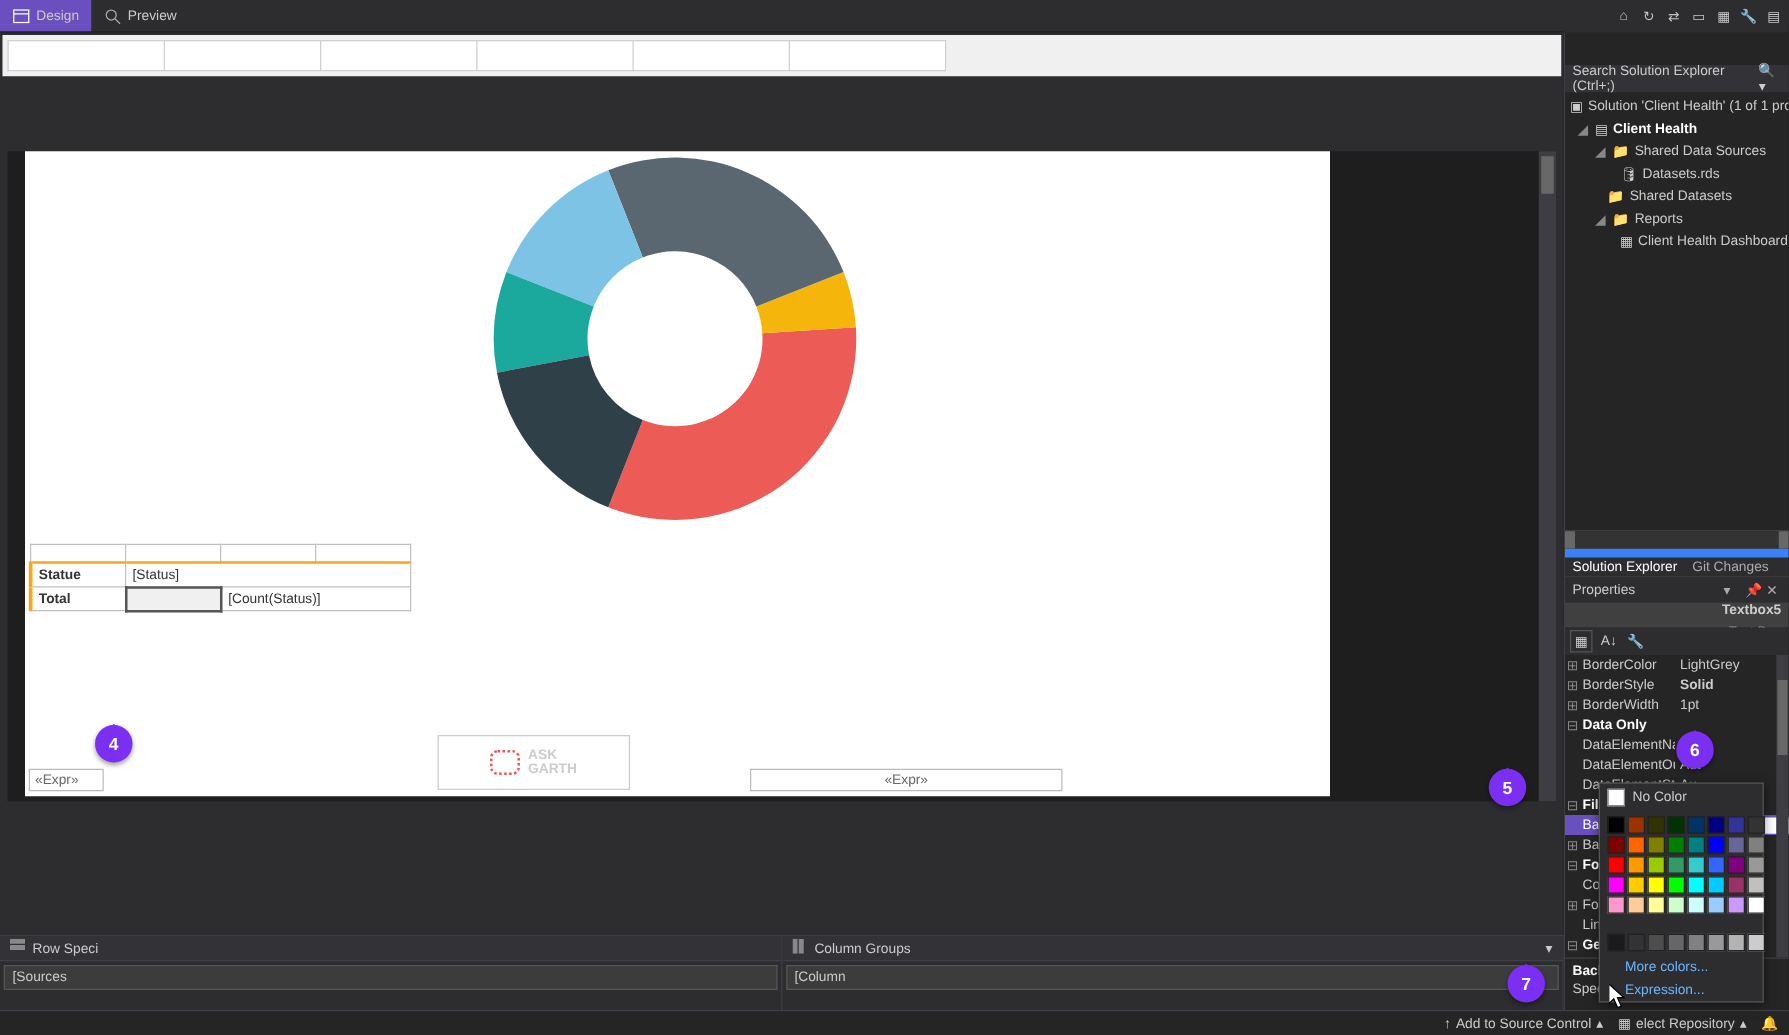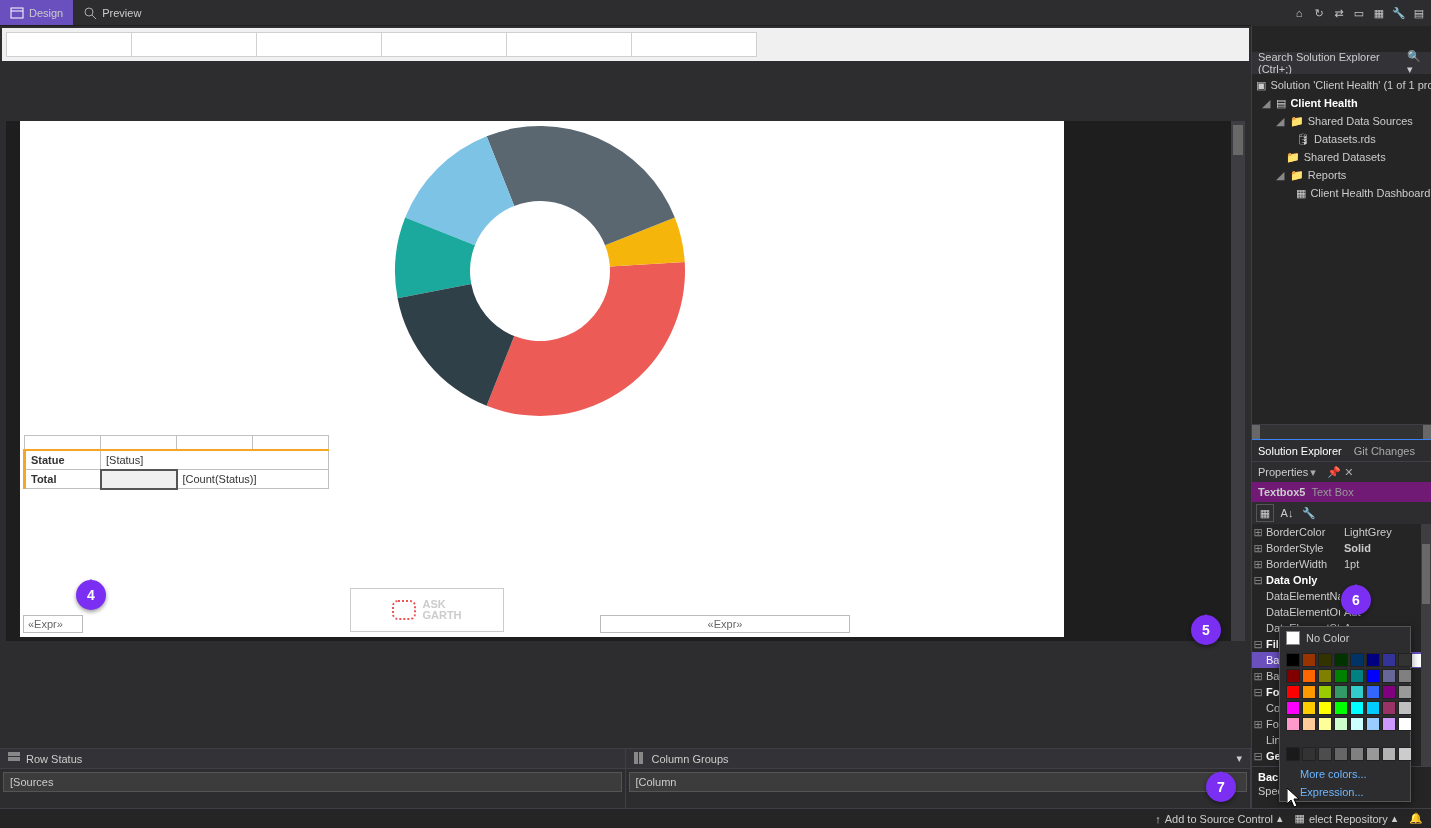--- a/index.html
+++ b/index.html
@@ -50,29 +50,29 @@
 .right-top-icons { height: 26px; background: #2d2d30; display: flex; align-items: center; justify-content: flex-end; padding: 0 4px; gap: 4px; position: absolute; top: 0; right: 0; width: 180px; }
 .right-top-icons span { width: 16px; height: 16px; display: inline-flex; align-items: center; justify-content: center; color: #c5c5c5; cursor: pointer; }
 
 
 .se-search { height: 22px; background: #333337; display: flex; align-items: center; padding: 0 6px; color: #999; justify-content: space-between; }
 .se-tree { flex: 1; padding: 2px 0; overflow: hidden; background: #252526; border-bottom: 1px solid #3f3f46; }
 .se-tree-scroll { height: 14px; background: #333; display: flex; }
 .se-node { display: flex; align-items: center; height: 18px; padding-left: 6px; gap: 4px; white-space: nowrap; }
 .se-node .tw { width: 10px; color: #888; }
 .se-node.bold span.lbl { font-weight: bold; color: #fff; }
-.se-tabs { height: 22px; background: #2d2d30; display: flex; align-items: center; padding: 0 6px; gap: 12px; border-top: 1px solid #3b82f6; }
+.se-tabs { height: 22px; background: #2d2d30; display: flex; align-items: center; padding: 0 6px; gap: 12px; border-top: 7px solid #3b82f6; }
 .se-tabs span { color: #aaa; cursor: pointer; }
 .se-tabs span.active { color: #fff; }
 
 
 .props { display: flex; flex-direction: column; background: #252526; border-top: 1px solid #3f3f46; }
-.props-title { height: 20px; background: #2d2d30; display: flex; align-items: center; padding: 0 6px; }
+.props-title { height: 20px; background: #2d2d30; display: flex; align-items: center; justify-content: space-between; padding: 0 6px; }
 .props-title .icons span { width: 12px; height: 12px; display: inline-block; margin-left: 2px; cursor: pointer; color: #aaa; }
-.props-obj { height: 20px; background: #701a75; display: flex; align-items: center; padding: 0 6px; gap: 6px; }
+.props-obj { height: 20px; background: #404040; display: flex; align-items: flex-end; padding: 0 6px; gap: 6px; flex-direction: column; }
 .props-toolbar { height: 22px; background: #2d2d30; display: flex; align-items: center; padding: 0 4px; gap: 4px; }
 .props-toolbar span { width: 18px; height: 18px; display: inline-flex; align-items: center; justify-content: center; cursor: pointer; border: 1px solid transparent; }
 .props-grid { flex: 1; overflow: hidden; position: relative; }
 .props-row { display: flex; height: 16px; align-items: center; }
 .props-row .exp { width: 12px; text-align: center; color: #888; }
 .props-row .key { width: 76px; padding-left: 2px; color: #ccc; overflow: hidden; white-space: nowrap; }
 .props-row .val { flex: 1; color: #ccc; padding-left: 4px; white-space: nowrap; }
 .props-row.cat .key { font-weight: bold; color: #fff; }
 .props-row.selected { background: #6a4fbf; }
 .props-row.selected .key, .props-row.selected .val { color: #fff; }
@@ -219,21 +219,21 @@
 
     <div class="groups-panel">
       <div class="gp-col">
         <div class="gp-header">
           <span>
             <svg width="12" height="12">
                 <rect x="0" y="0" width="12" height="4" fill="#888"></rect>
                 <rect x="0" y="5" width="12" height="4" fill="#888"></rect>
               </svg>
           </span>
-          <span>Row Status</span>
+          <span>Row Speci</span>
         </div>
         <div class="gp-item">[ <span>Sources</span></div>
       </div>
       <div class="gp-col">
         <div class="gp-header">
           <span>
             <svg width="12" height="12">
                 <rect x="0" y="0" width="4" height="12" fill="#888"></rect>
                 <rect x="5" y="0" width="4" height="12" fill="#888"></rect>
               </svg>

